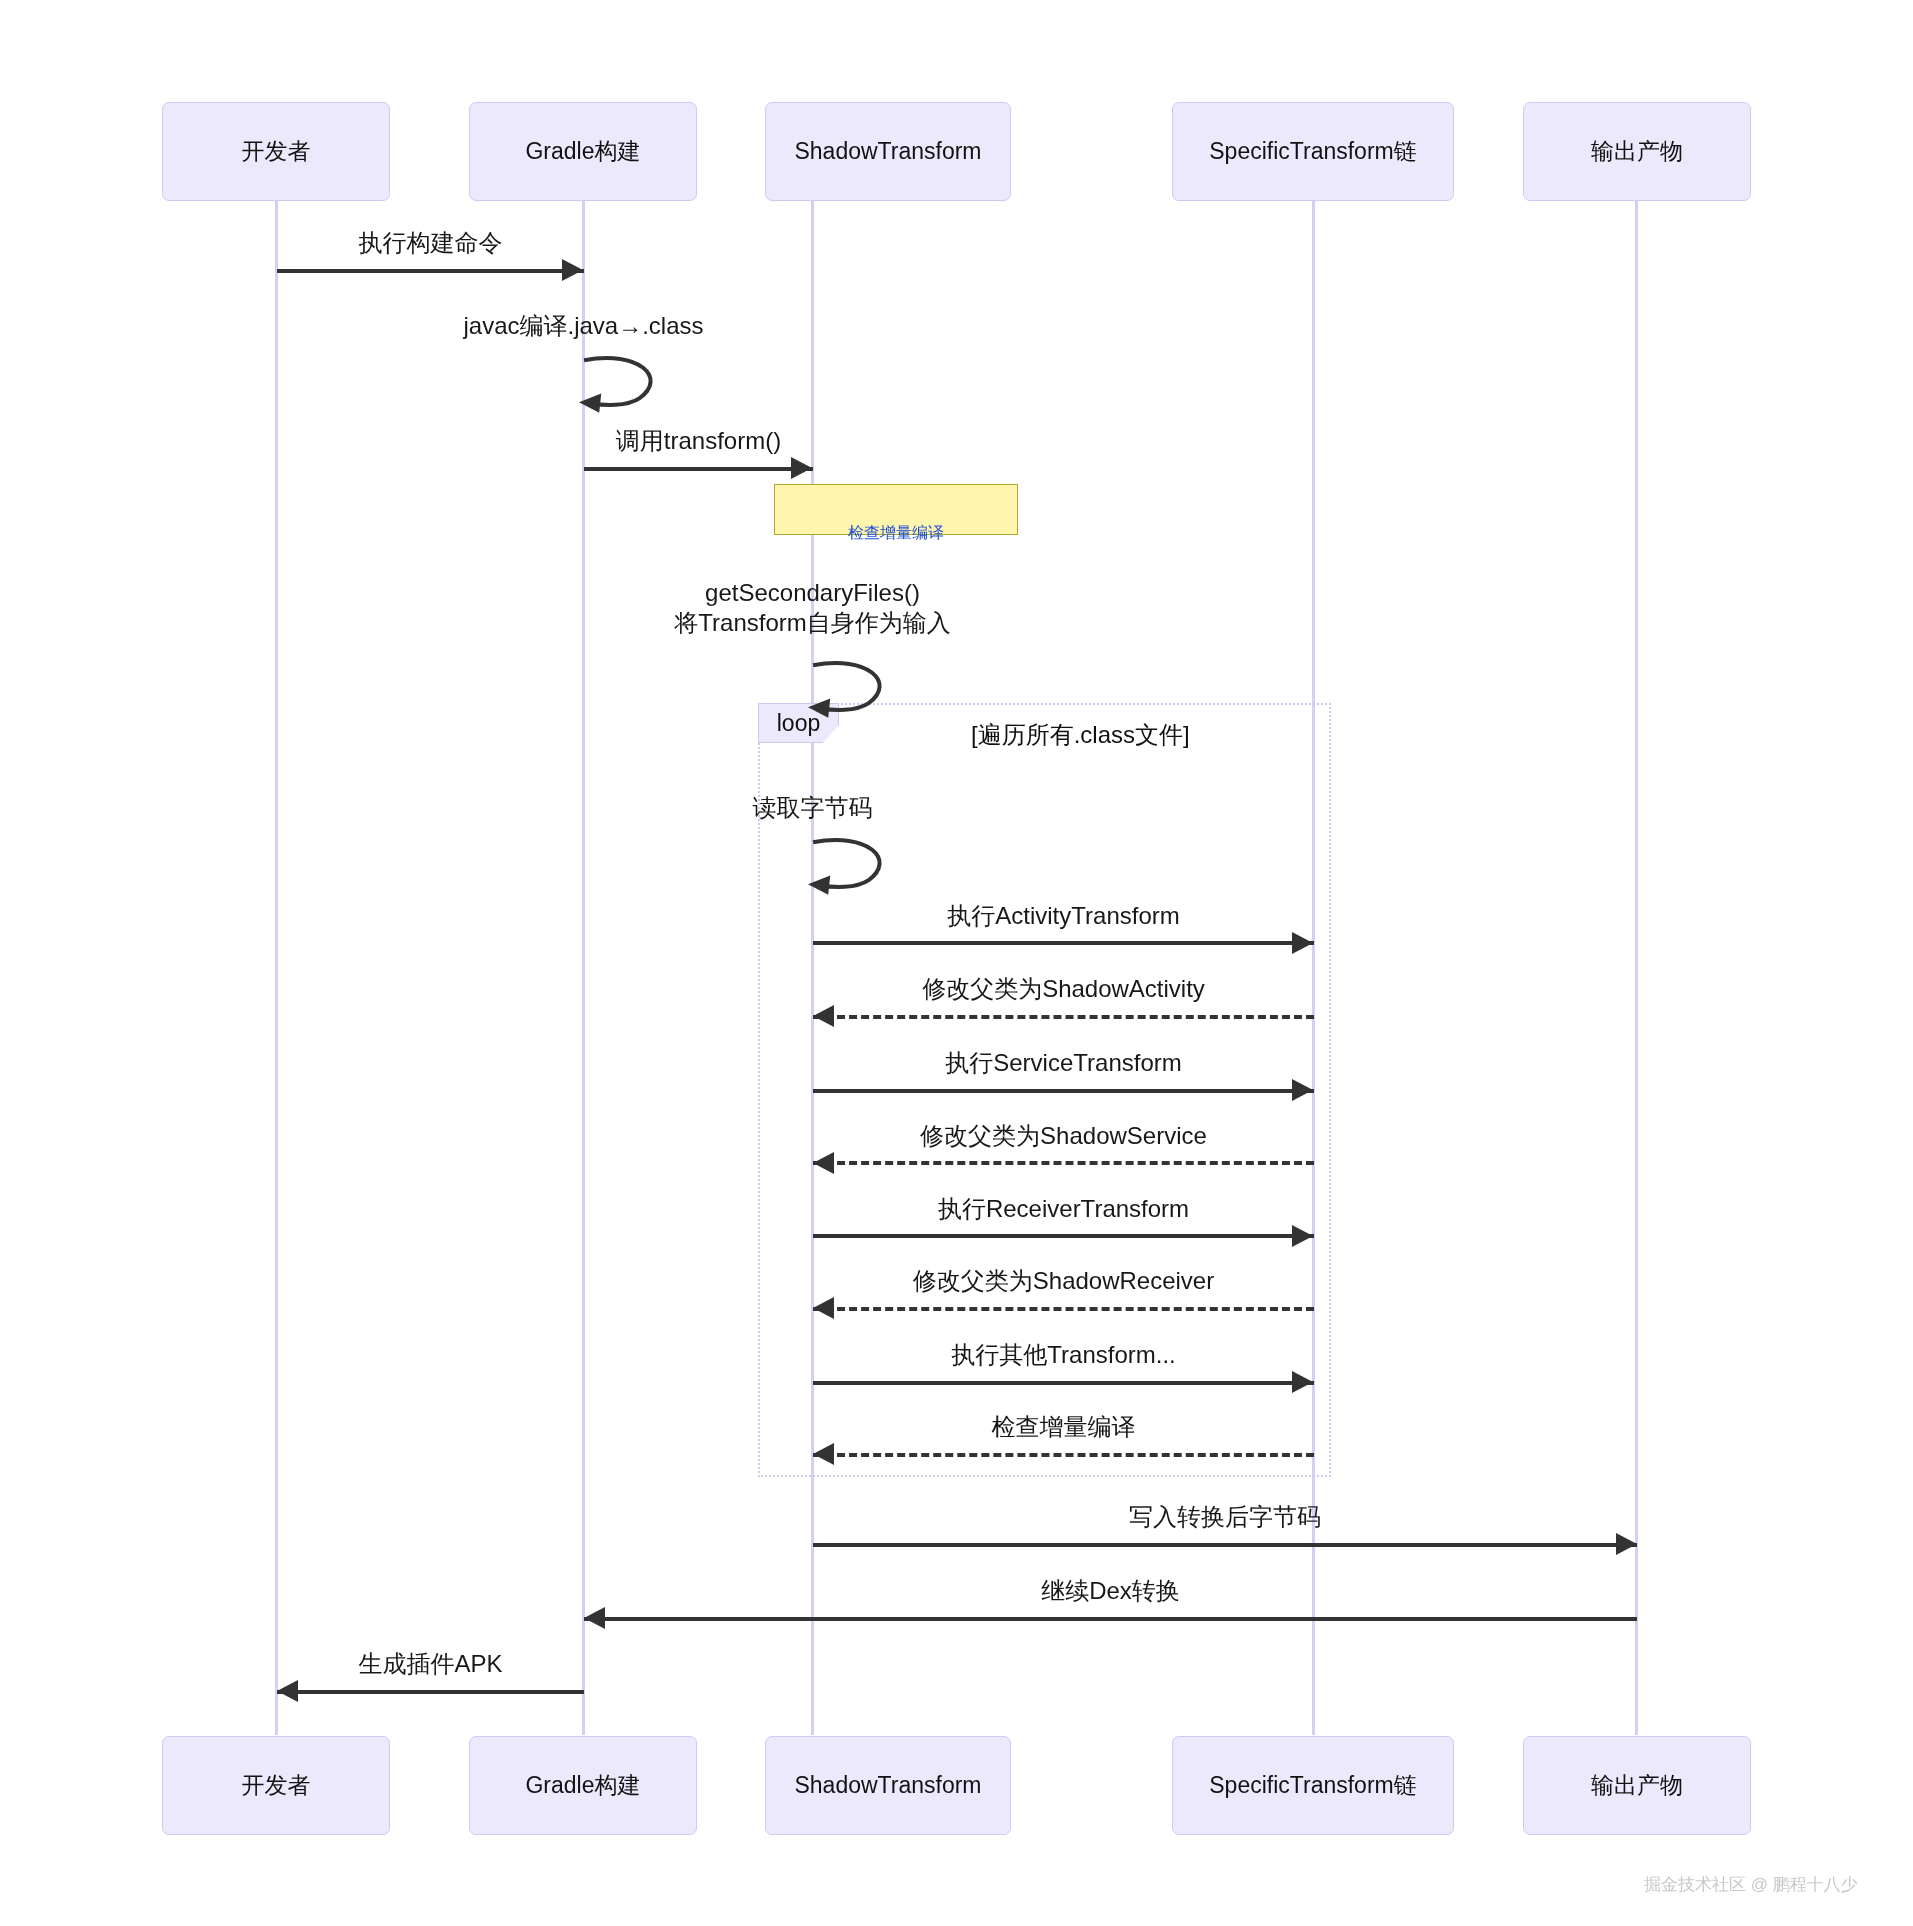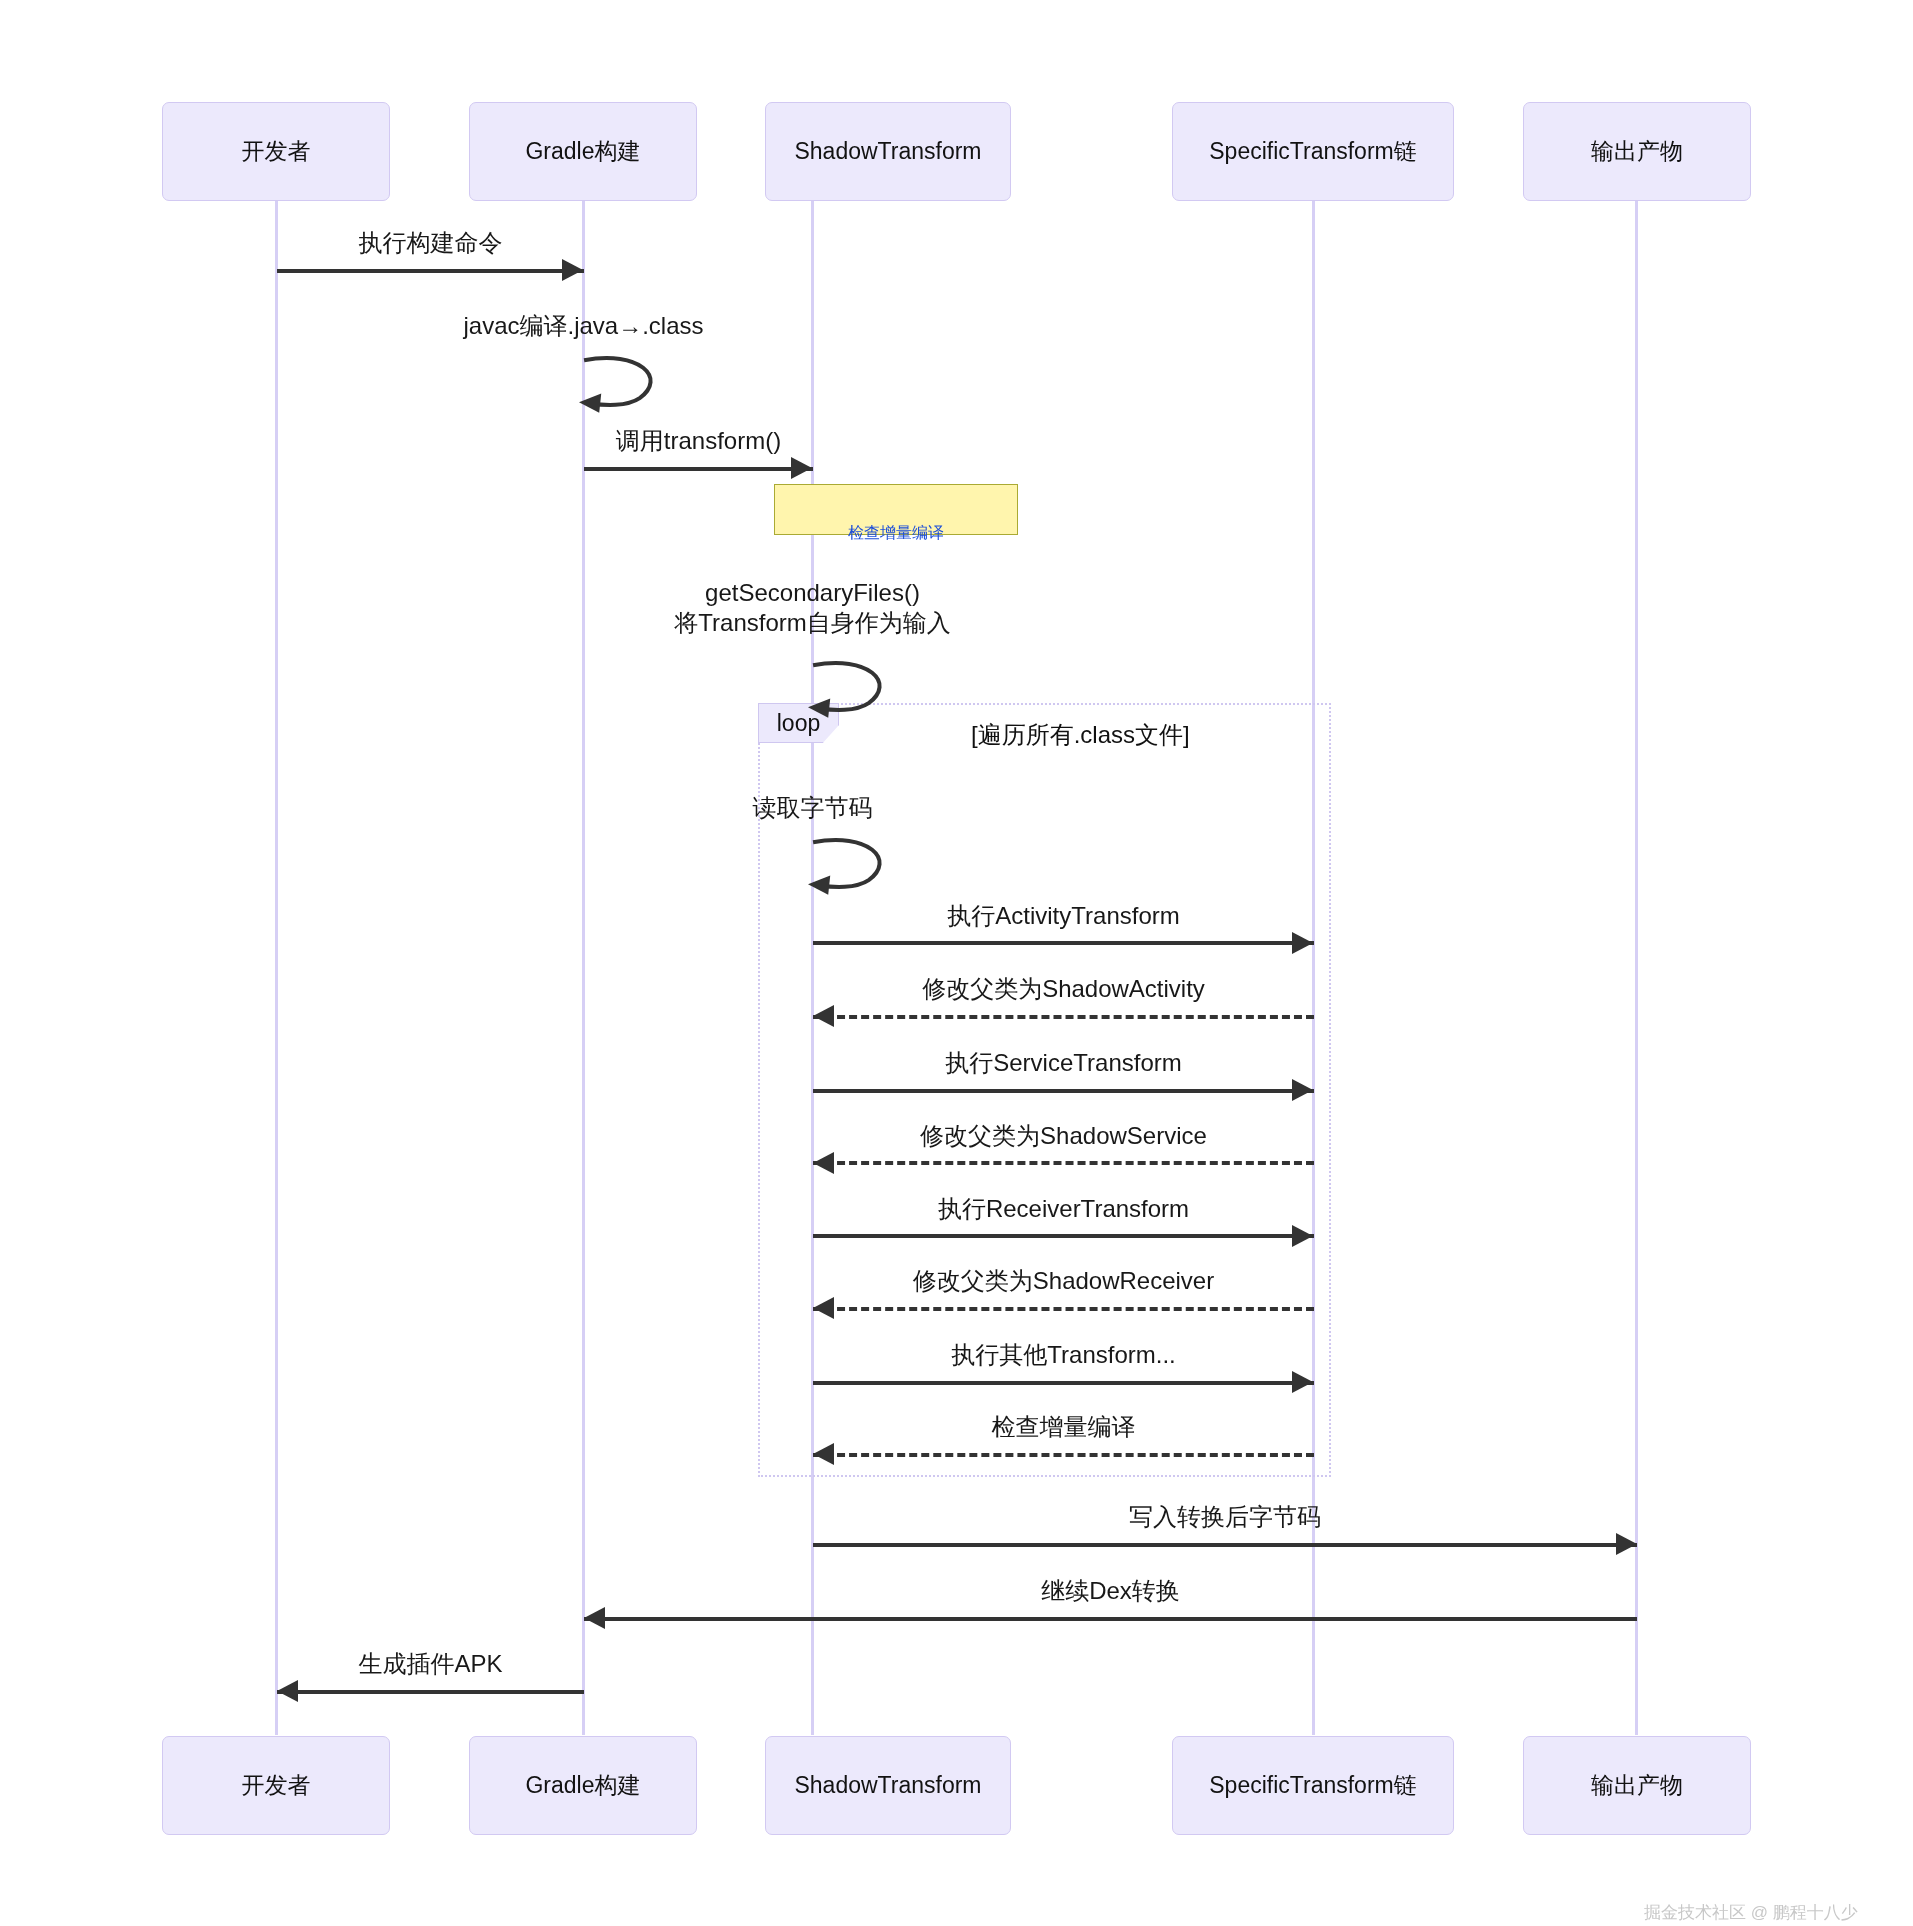--- a/index.html
+++ b/index.html
@@ -18,21 +18,21 @@
   .note{position:absolute;background:#FFF5AD;border:1.5px solid #AAAA33;
         display:flex;align-items:center;justify-content:center;box-sizing:border-box;}
   .note span{font-size:16px;color:#1d4ed8;white-space:nowrap;margin-top:48px;}
   .loopbox{position:absolute;border:2.5px dotted #CFC7F0;box-sizing:border-box;}
   .looptag{position:absolute;background:#ECE9FC;border:1.5px solid #CFC7F0;
            display:flex;align-items:center;justify-content:center;box-sizing:border-box;
            clip-path:polygon(0 0,100% 0,100% 55%,80% 100%,0 100%);}
   .looptag span{font-size:23px;color:#111;}
   .loopcond{position:absolute;font-size:24px;color:#111;white-space:nowrap;}
   .selfloop{position:absolute;}
-  .watermark{position:absolute;font-size:17px;color:#C8C8C8;white-space:nowrap;margin-top:28px;}
+  .watermark{position:absolute;font-size:17px;color:#C8C8C8;white-space:nowrap;}
 </style>
 </head>
 <body>
 
 <div id="stage">
     <div class="lifeline" style="left: 275px;"></div>
     <div class="lifeline" style="left: 582px;"></div>
     <div class="lifeline" style="left: 811px;"></div>
     <div class="lifeline" style="left: 1312px;"></div>
     <div class="lifeline" style="left: 1635px;"></div>

